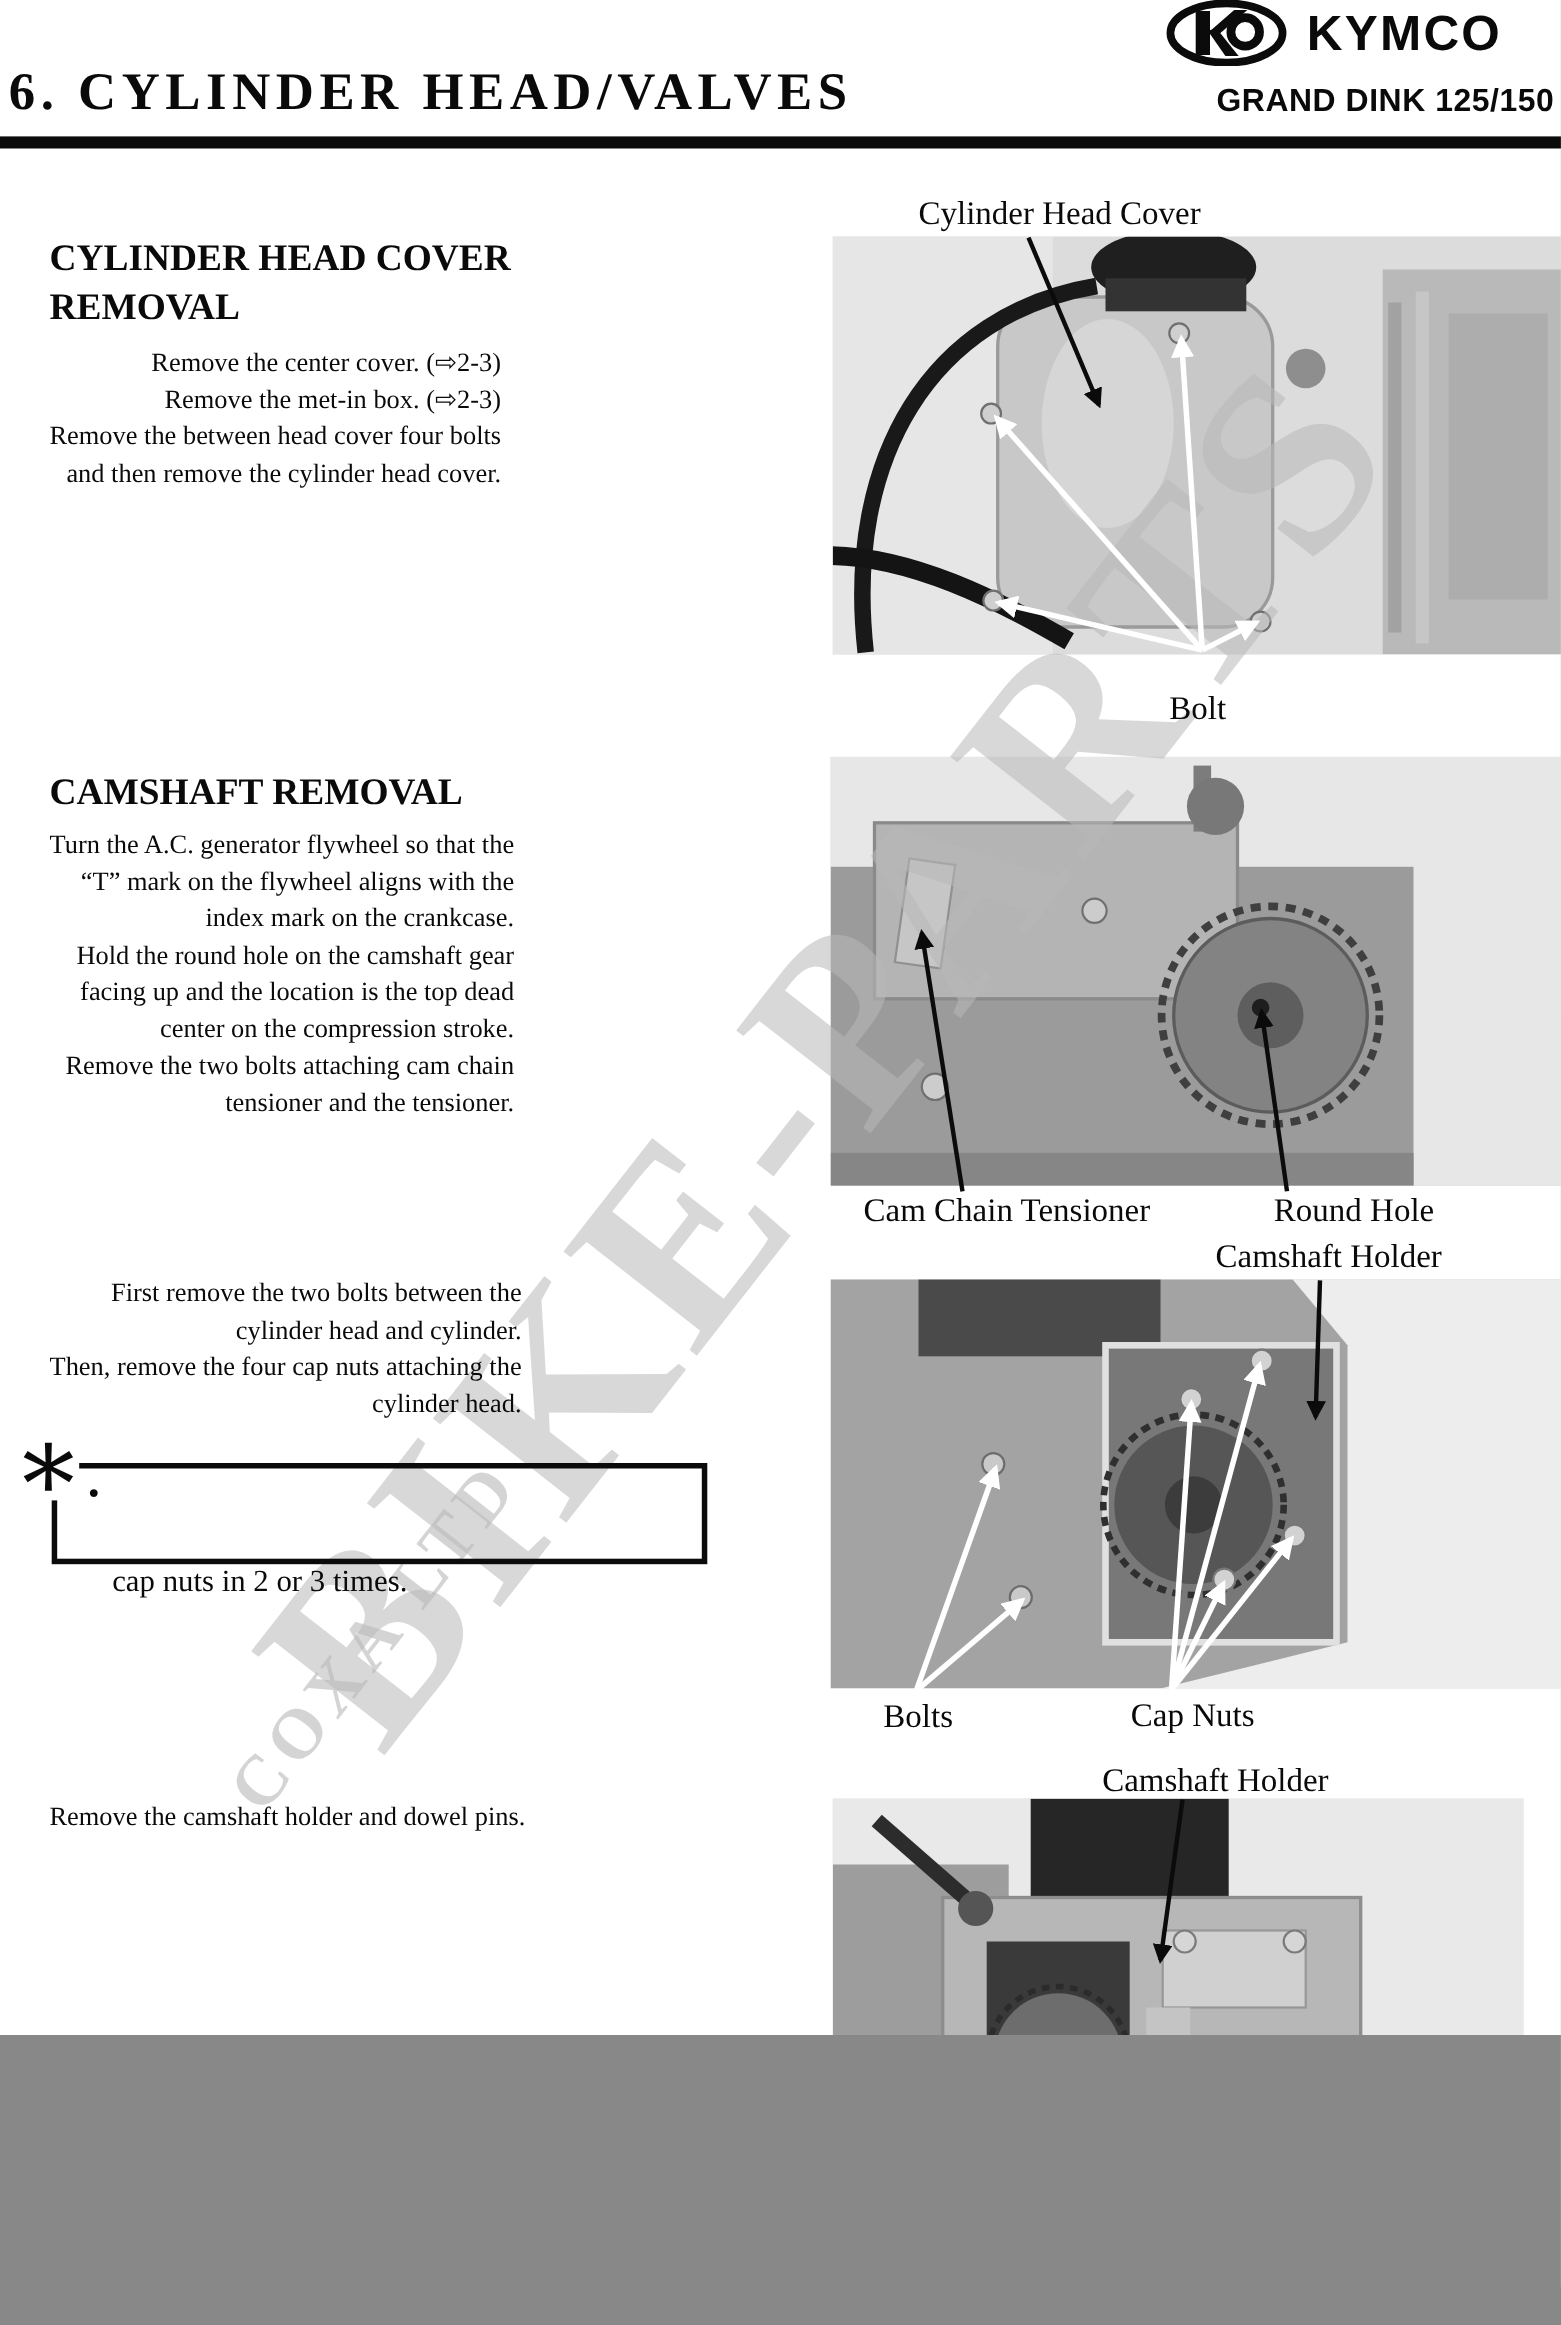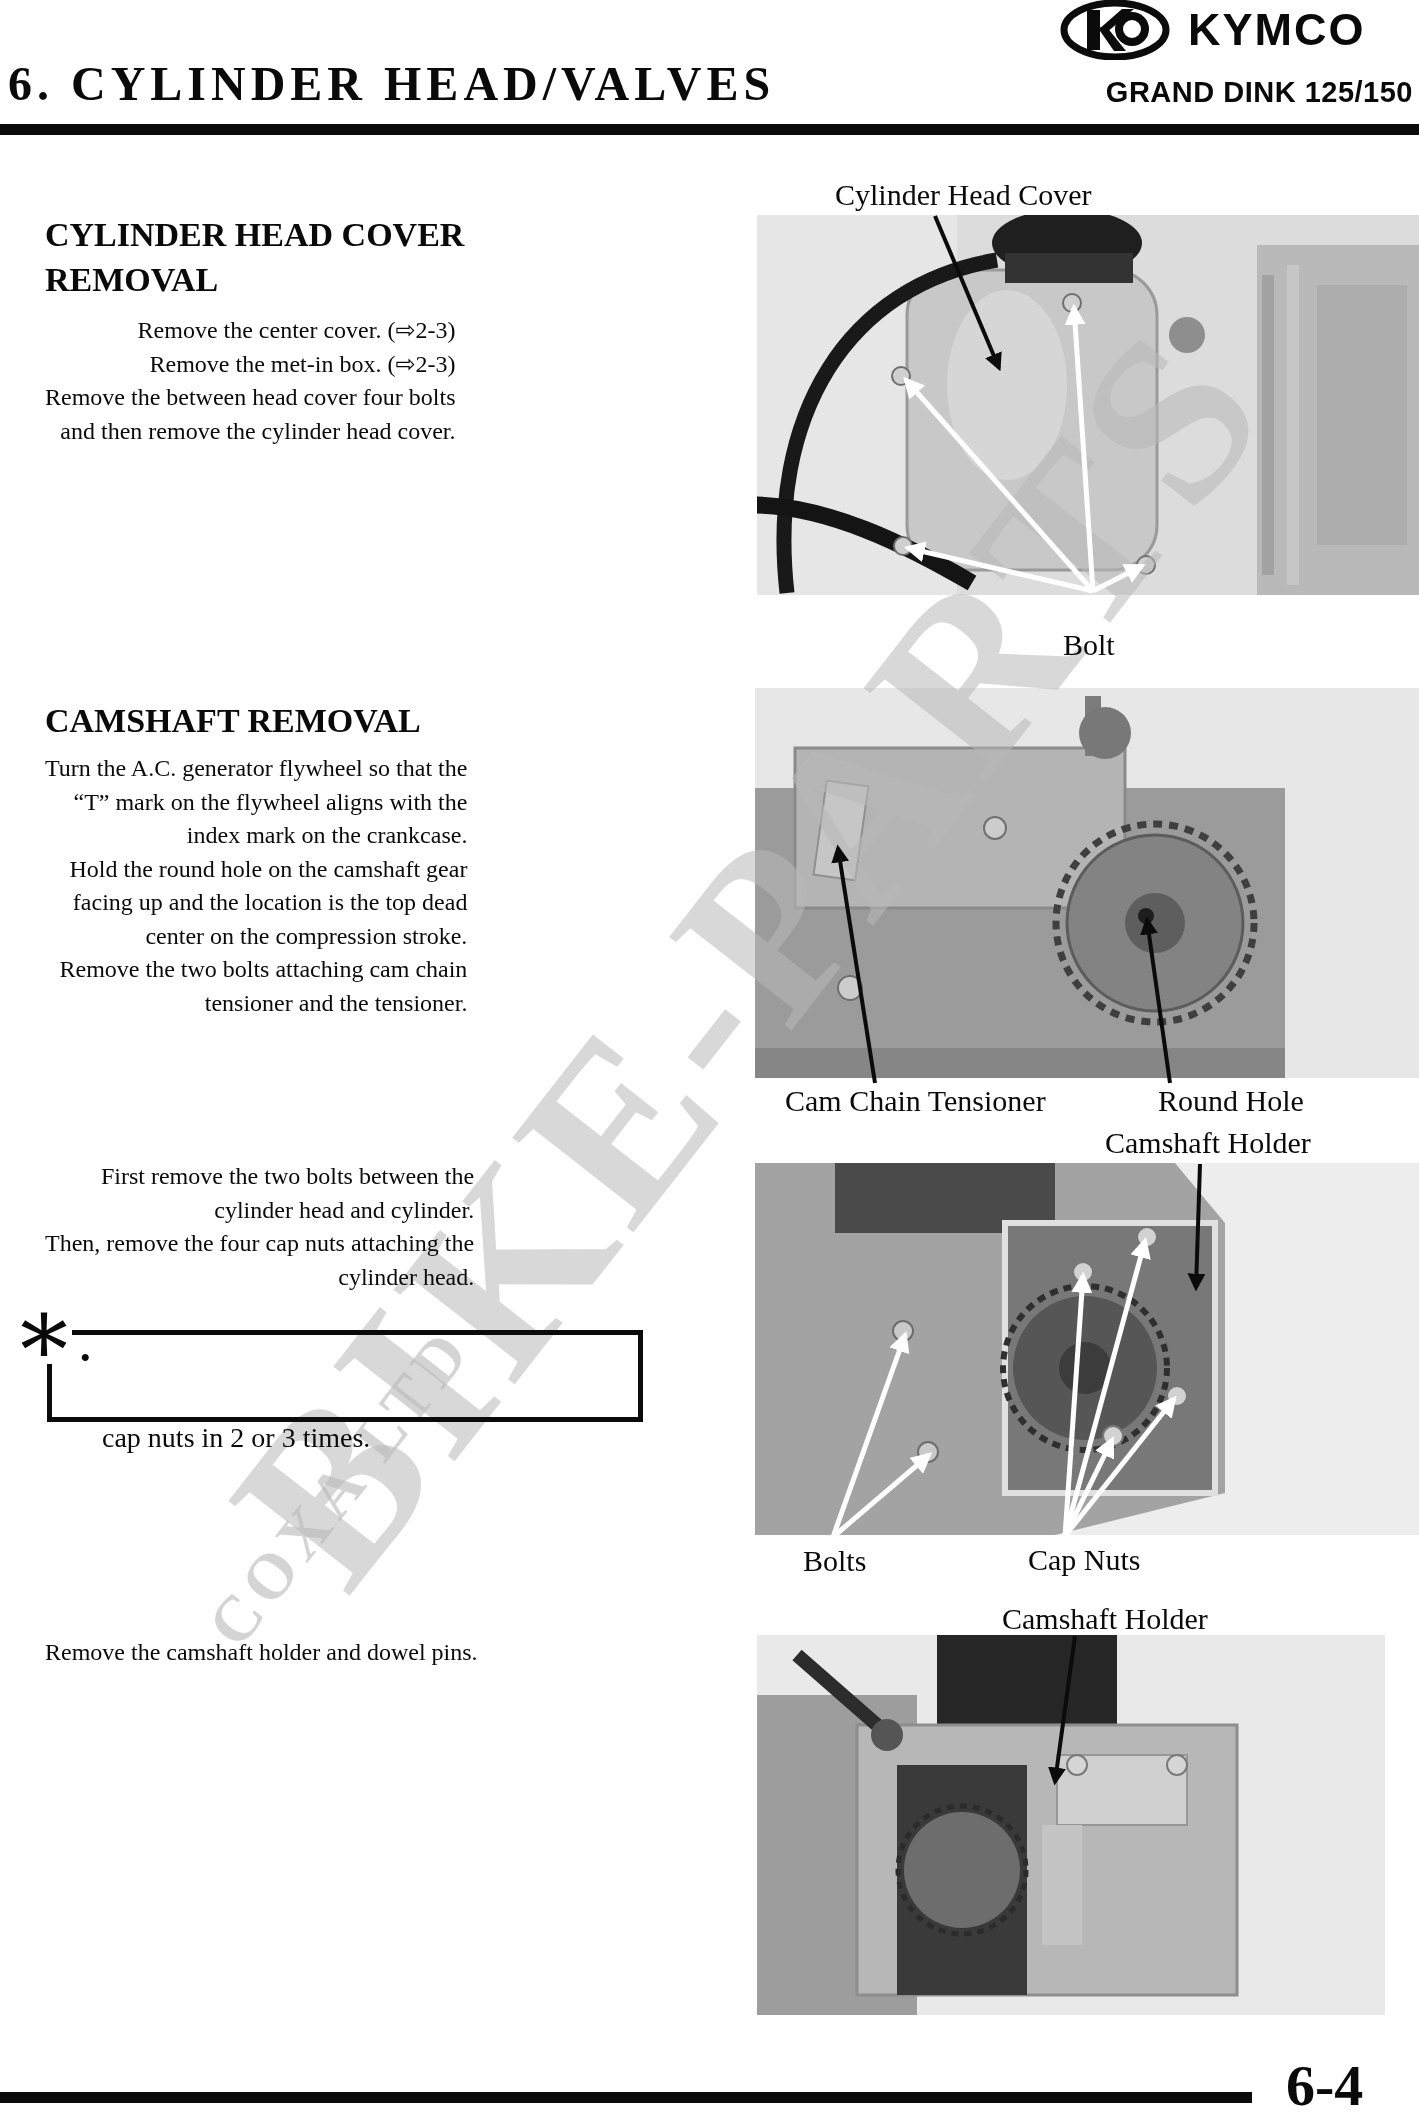--- a/index.html
+++ b/index.html
@@ -1,17 +1,17 @@
 <!DOCTYPE html>
 <html><head>
 <meta charset="utf-8">
 <style>
   html,body{margin:0;padding:0;background:#888;}
   #page{
-    position:relative;width:1419px;height:2114px;background:#ffffff;
+    position:relative;width:1419px;height:1850px;background:#ffffff;
     margin:0 auto;overflow:hidden;
     font-family:"Liberation Serif",serif;color:#0a0a0a;
   }
   .abs{position:absolute;}
   
   #doc-title{left:8px;top:56px;font-size:48px;font-weight:bold;letter-spacing:5px;white-space:nowrap;z-index:7;}
   #model-name{right:6px;top:76px;font-size:29px;font-weight:bold;font-family:"Liberation Sans",sans-serif;letter-spacing:0.5px;z-index:7;}
   #brand-text{left:1188px;top:4px;font-size:45px;font-weight:900;font-family:"Liberation Sans",sans-serif;letter-spacing:2px;z-index:7;}
   #header-rule{left:0;top:124px;width:1419px;height:11px;background:#0b0b0b;z-index:7;}
   

